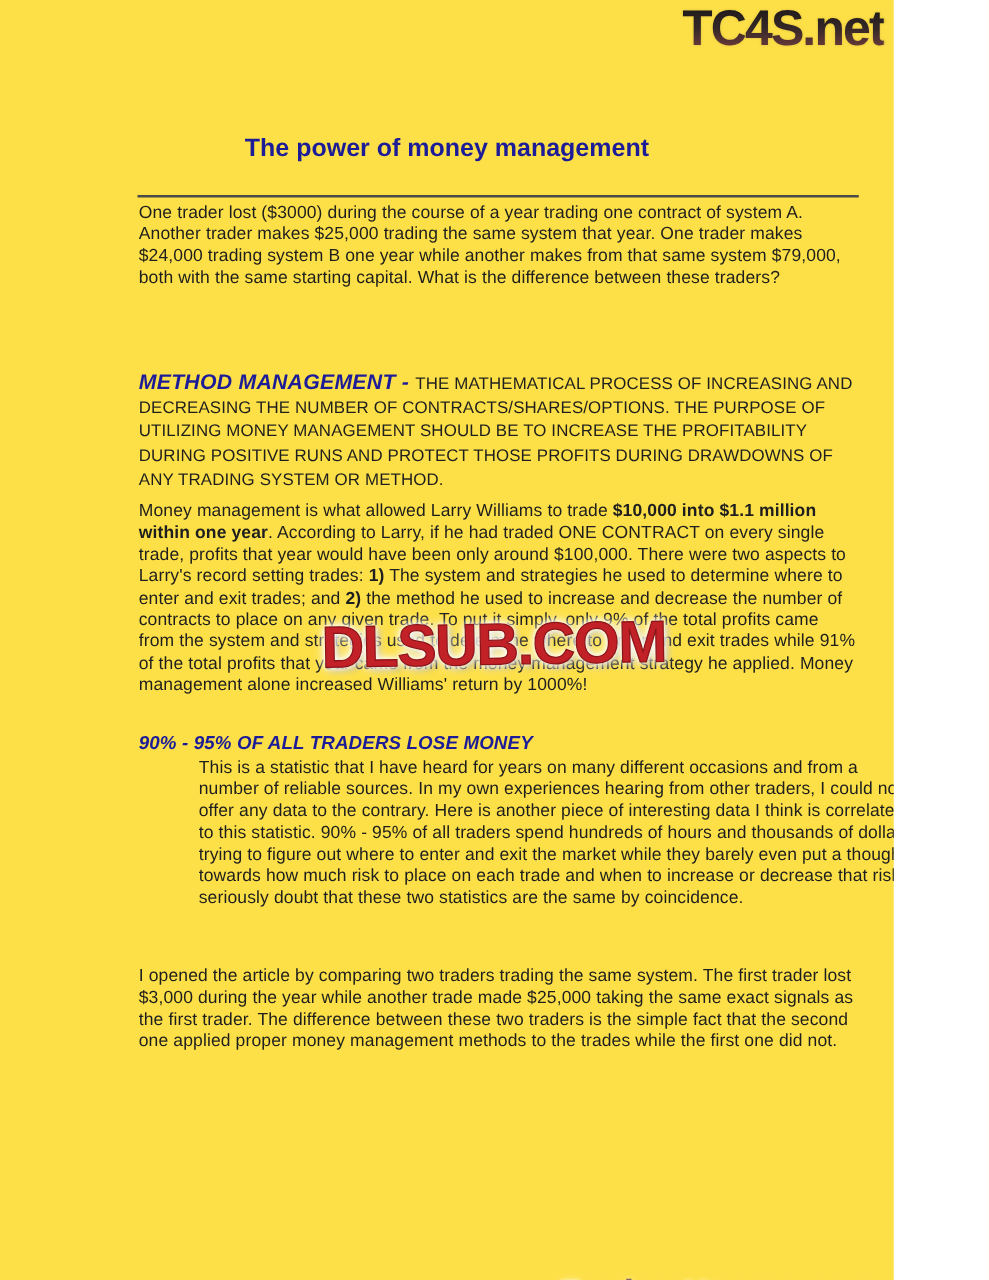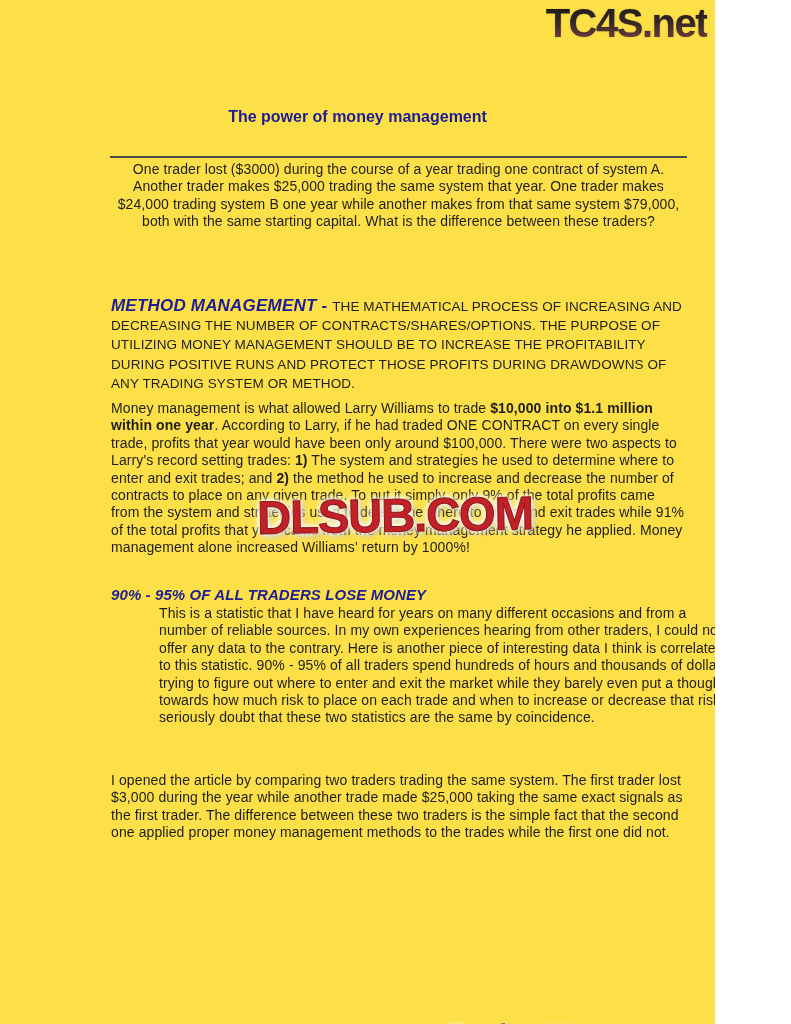--- a/index.html
+++ b/index.html
@@ -18,33 +18,33 @@
     background:linear-gradient(180deg,#141414 18%,#2a2222 48%,#6e3c3a 82%,#8a5550 100%);
     -webkit-background-clip:text;background-clip:text;
     color:transparent;
     filter:blur(.35px);
     text-shadow:0 0 2px rgba(90,60,60,.25);
   }
   
   .title{
     position:absolute;top:108px;left:0;width:100%;
     margin:0;text-align:center;
-    font-size:16px;font-weight:bold;color:#1c1c99;
+    font-size:20px;font-weight:bold;color:#1c1c99;
   }
   .rule{
     position:absolute;top:156px;left:110px;width:577px;height:0;
     margin:0;border:none;border-top:2px solid #4a4a4a;
   }
   
   .body{
     position:absolute;left:111px;width:575px;margin:0;
     font-size:14px;line-height:17.4px;color:#1e1e1e;
     letter-spacing:.1px;
   }
-  .intro{top:161px;text-align:center;}
+  .intro{top:161px;}
   .mm{top:296px;font-size:13.5px;line-height:19.2px;}
   .mm-lead{
     font-size:17px;font-weight:bold;font-style:italic;color:#1c1c99;
     letter-spacing:.2px;
   }
   .larry{top:400px;}
   .stats-heading{
     position:absolute;left:111px;top:586px;margin:0;
     font-size:15px;font-weight:bold;color:#1c1c99;letter-spacing:.1px;font-style:italic;
   }

